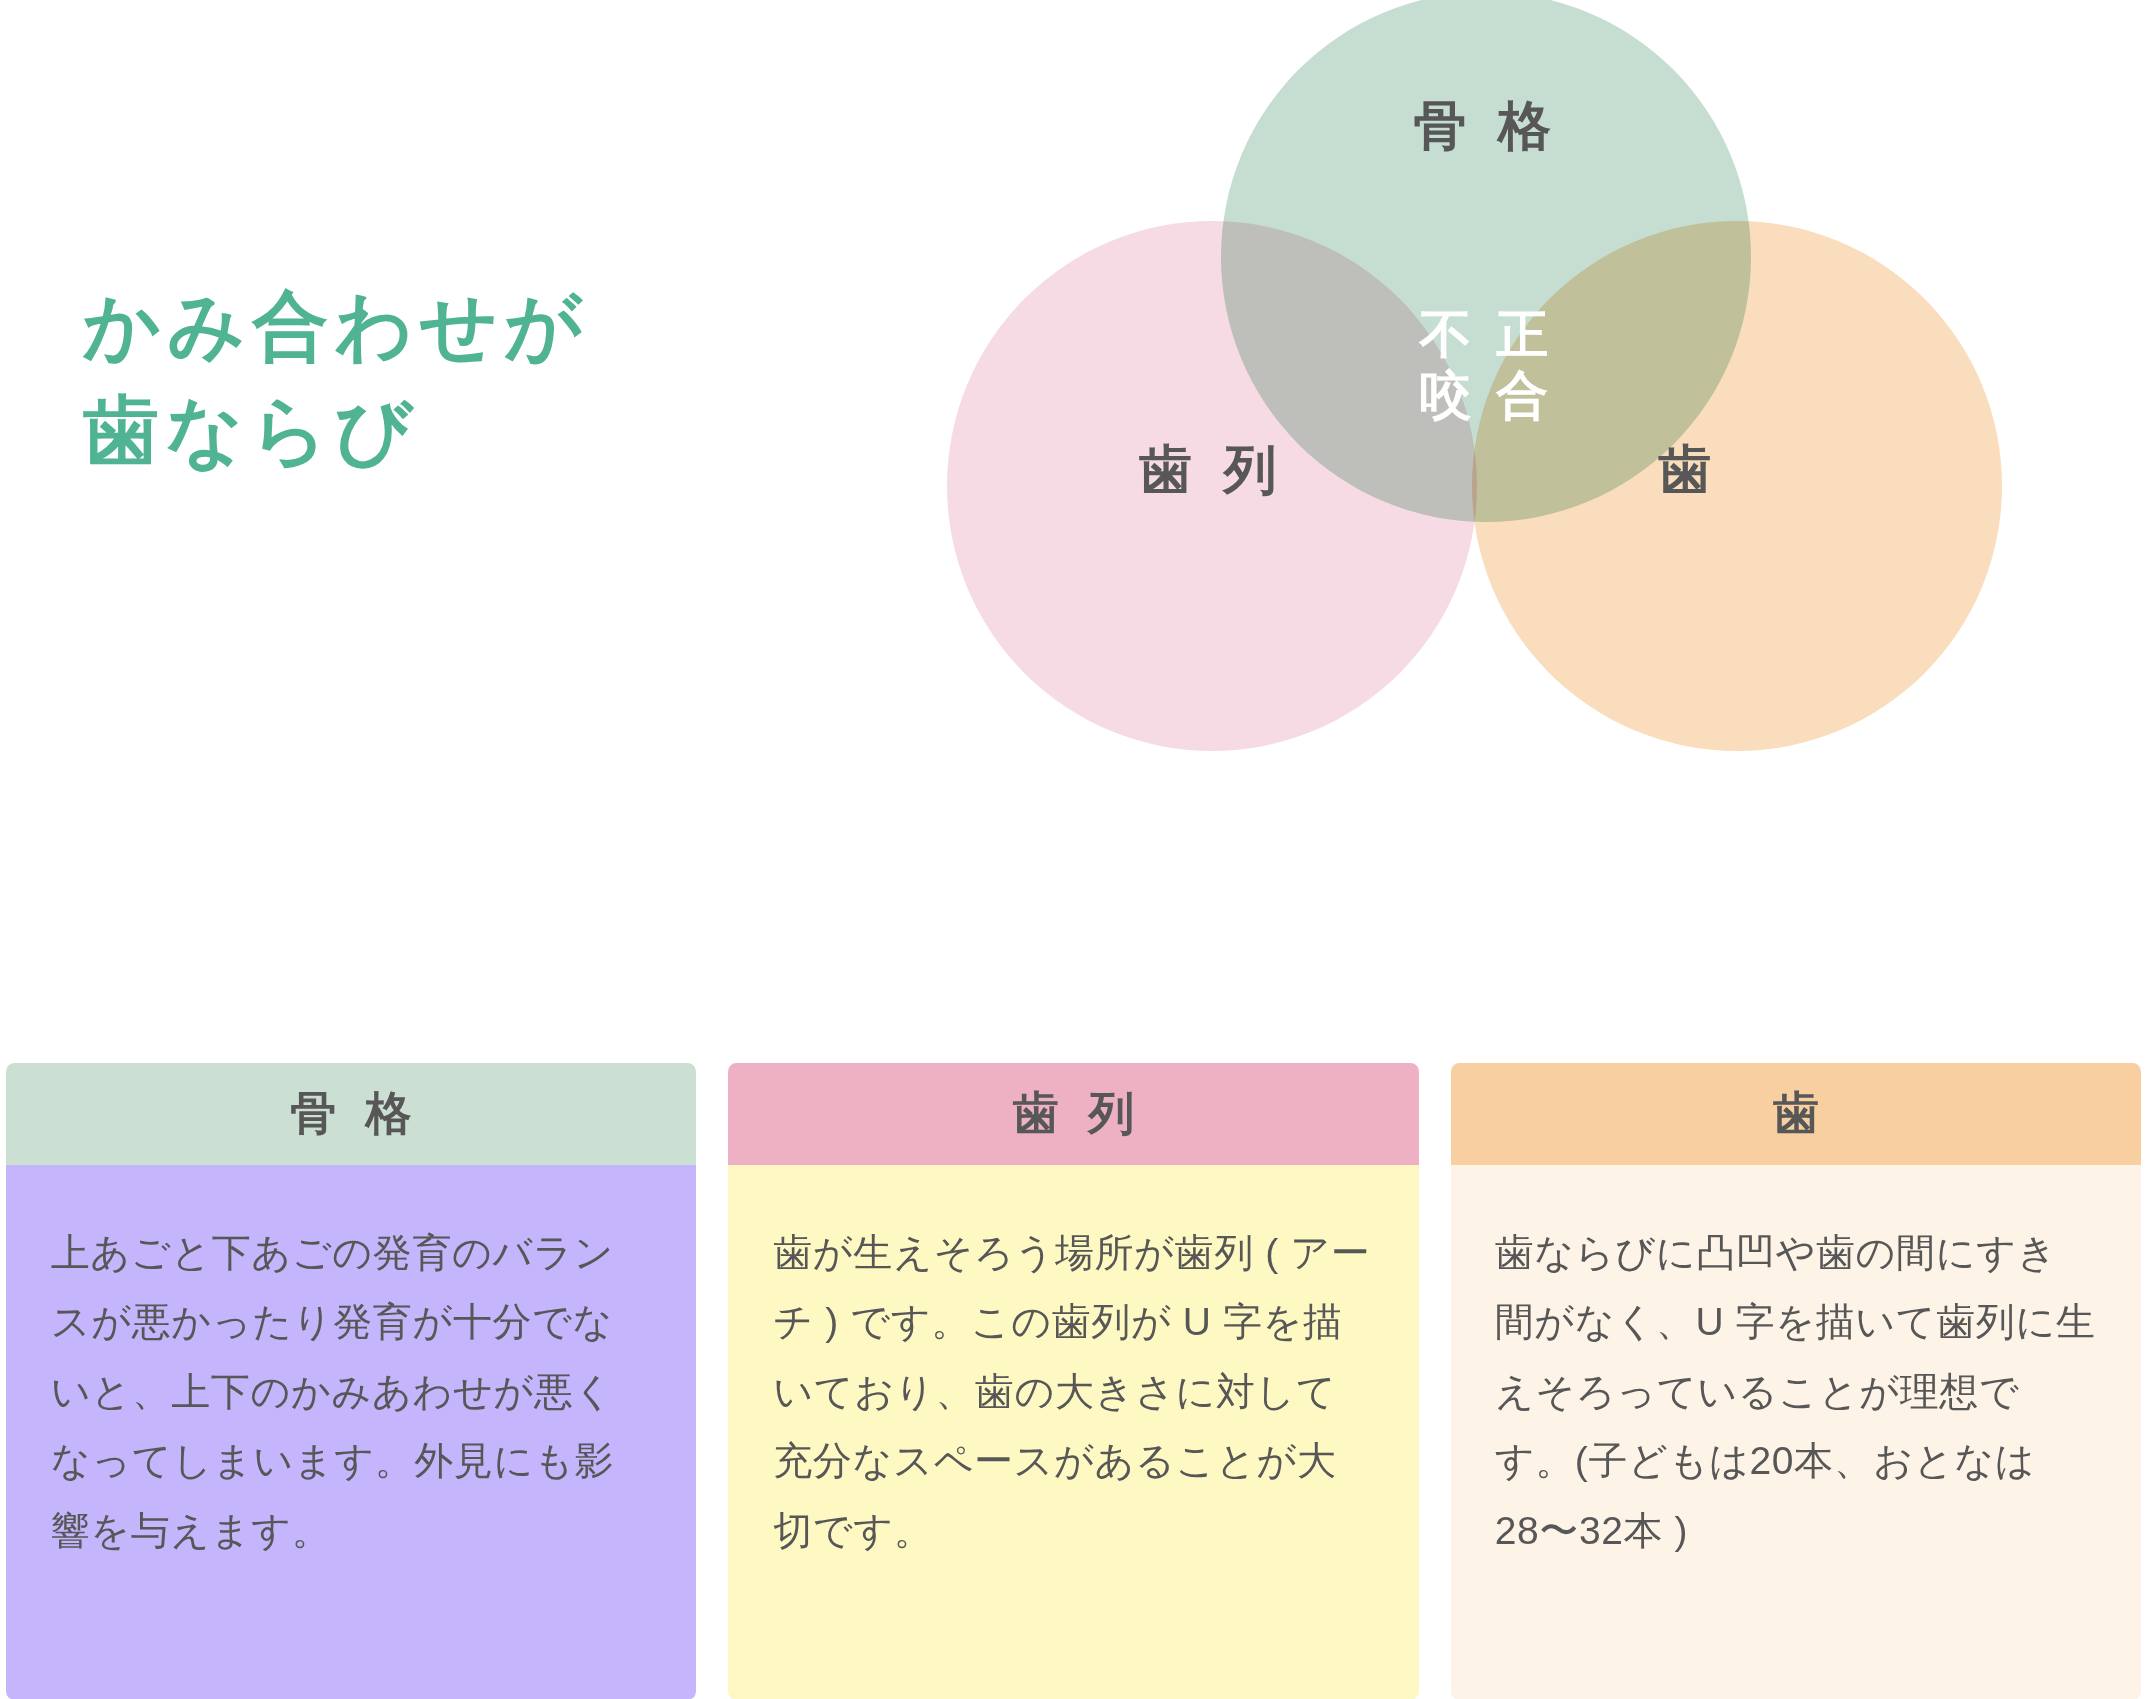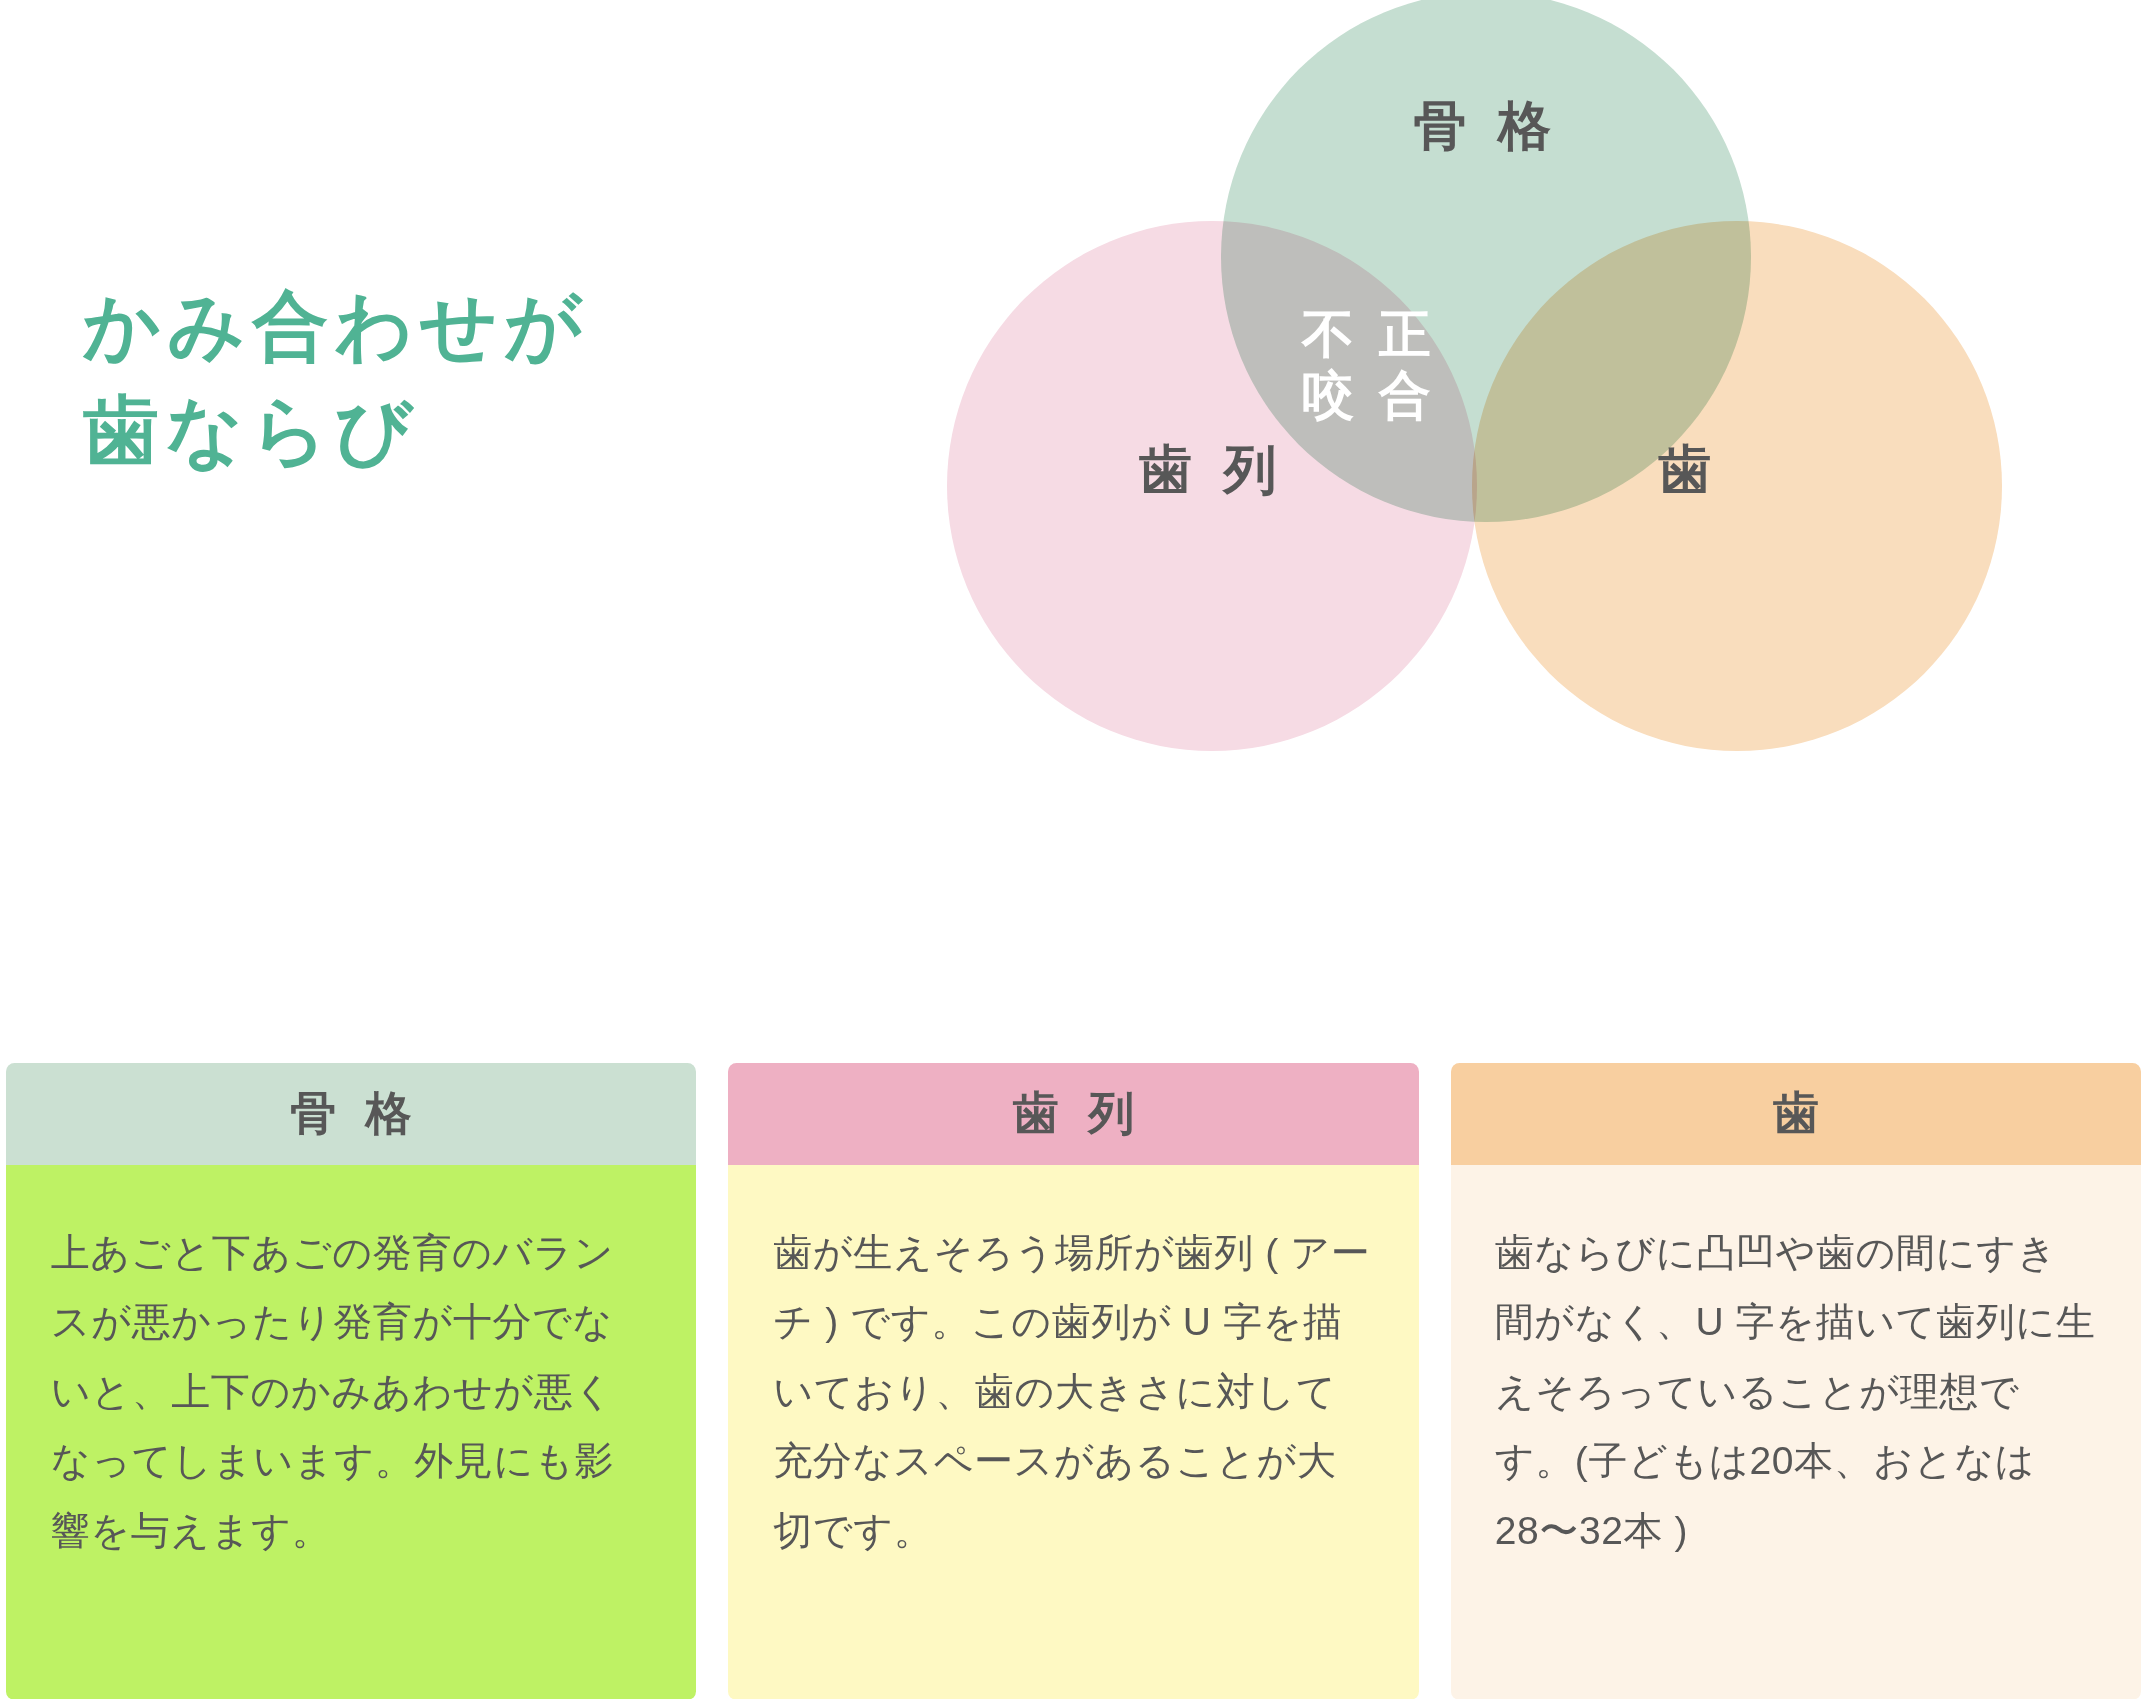--- a/index.html
+++ b/index.html
@@ -98,21 +98,21 @@
   .label-teeth {
     left: 662px;
     top: 443px;
     width: 312px;
     text-align: center;
   }
   .label-center {
     left: 431px;
     top: 312px;
     width: 369px;
-    text-align: left;
+    text-align: center;
     color: #ffffff;
     font-size: 52px;
     line-height: 1.17;
     letter-spacing: 0.1em;
   }
   .label-center .cl {
     display: block;
   }
 
   
@@ -152,21 +152,21 @@
     line-height: 1.78;
     letter-spacing: 0.015em;
     box-sizing: border-box;
     min-height: 535px;
   }
   .card-body p {
     margin: 0;
   }
 
   .card-skeletal .card-header { background: #cbe0d2; }
-  .card-skeletal .card-body   { background: #bef264; }
+  .card-skeletal .card-body   { background: #c4b5fd; }
   .card-arch .card-header     { background: #eeb0c3; }
   .card-arch .card-body       { background: #fef9c3; }
   .card-teeth .card-header    { background: #f8cfa0; }
   .card-teeth .card-body      { background: #fdf3e7; padding-left: 44px; }
 </style>
 </head>
 <body>
 
 <div class="top-section">
 

